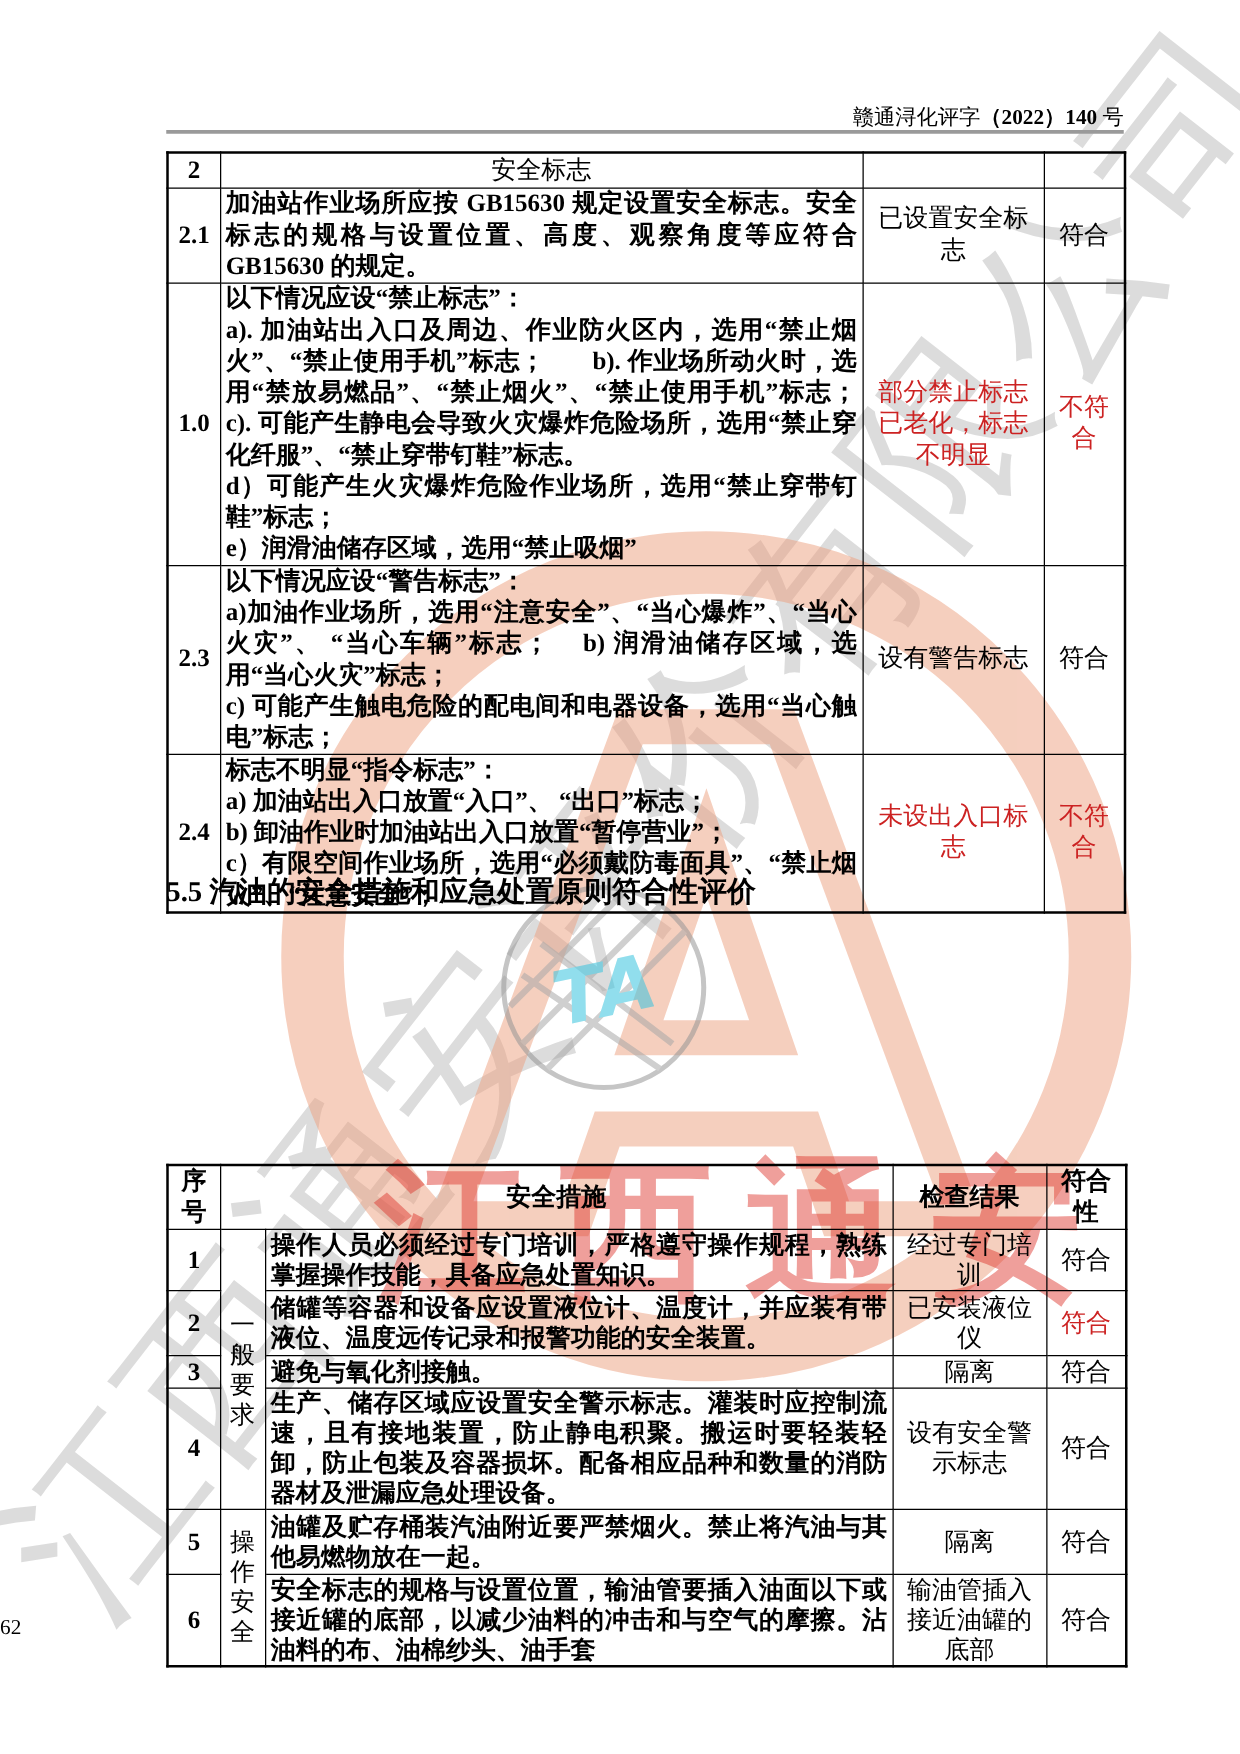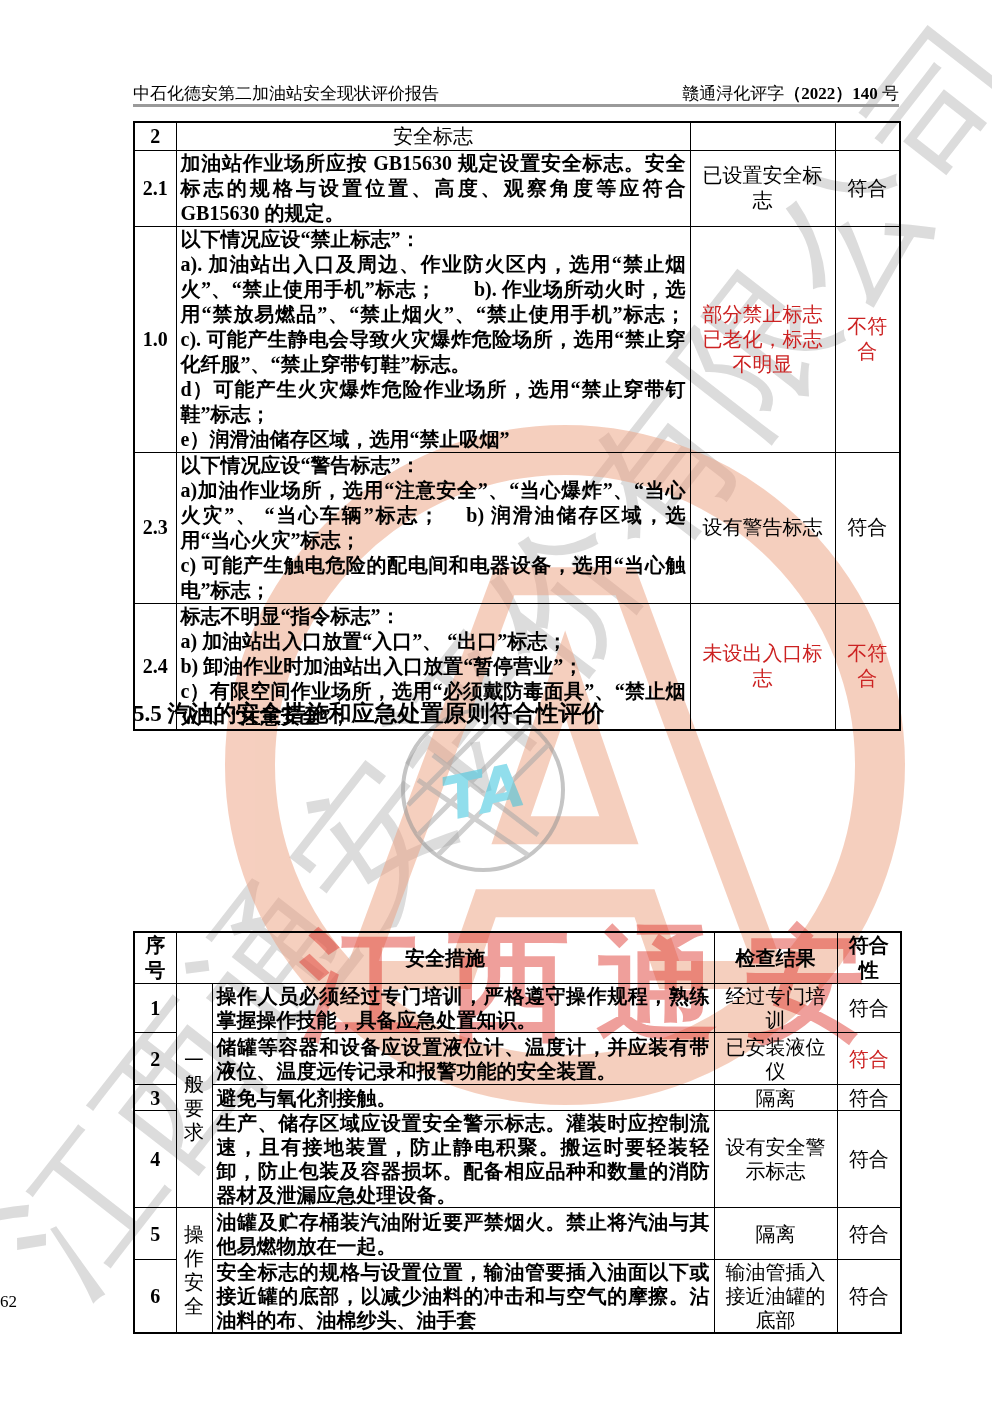--- a/index.html
+++ b/index.html
@@ -100,21 +100,20 @@
       <circle cx="95" cy="95" r="80" fill="none" stroke="#969696" stroke-width="4"></circle>
       <path d="M30 140 L140 30 M50 160 L160 50 M20 110 L110 20 M45 60 L150 140 M30 85 L140 160" stroke="#a8a8a8" stroke-width="5" fill="none"></path>
       <text x="95" y="118" text-anchor="middle" transform="rotate(-12 95 95)" font-family="DejaVu Sans, sans-serif" font-style="italic" font-weight="bold" font-size="60" fill="#38c4de">TA</text>
     </g>
   </svg>
 
   <div class="wm wm-redtext">江西通安</div>
 
   <div class="content">
 
-    <div class="hdr-left">中石化德安第二加油站安全现状评价报告</div>
     <div class="hdr-right"><span>赣通浔化评字</span><span class="b">（2022）140</span><span> 号</span></div>
     <div class="hdr-rule"></div>
 
     <table class="doc-table t1">
       <colgroup>
           <col style="width:42px">
           <col style="width:514px">
           <col style="width:145px">
           <col style="width:65px">
         </colgroup>

